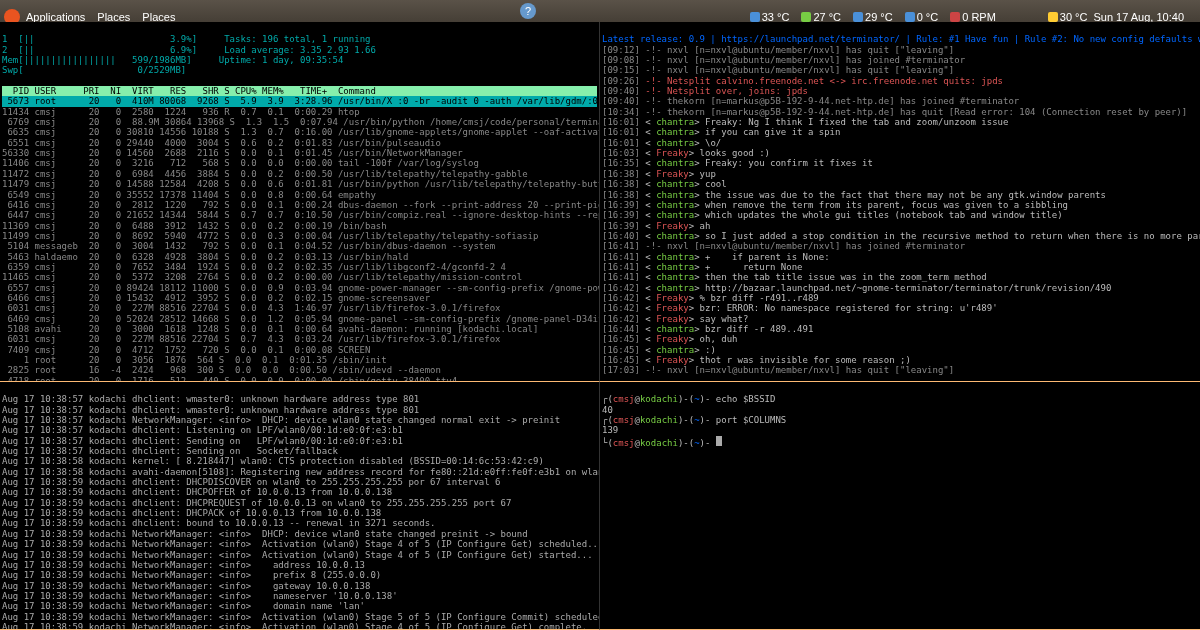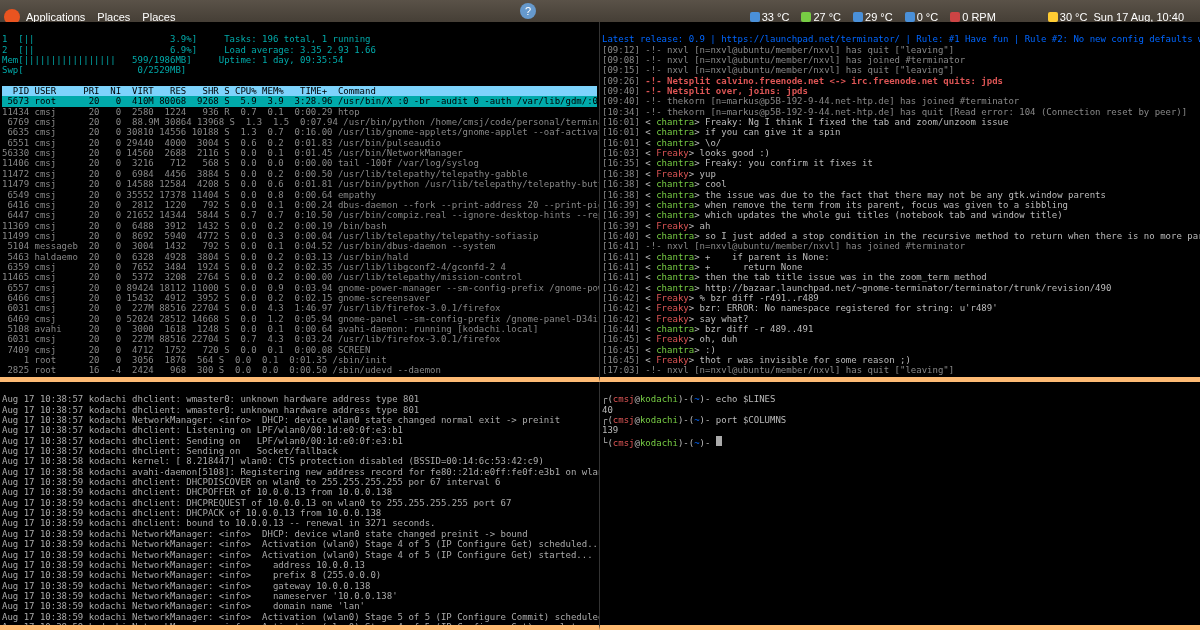--- a/index.html
+++ b/index.html
@@ -8,35 +8,35 @@
 .panel .logo{width:16px;height:16px;background:#e95420;border-radius:50%;margin-right:6px}
 .panel .menu{margin-right:12px;cursor:pointer}
 .panel .spacer{flex:1}
 .panel .temp{margin:3px 6px;display:flex;align-items:center}
 .panel .temp .ico{width:10px;height:10px;background:#4a90d9;border-radius:2px;margin-right:2px}
 .panel .temp .ico.g{background:#7c4}
 .panel .temp .ico.r{background:#c44}
 .titlebar{position:absolute;top:22px;left:160px;height:20px;background:linear-gradient(#6a6258,#4a443c);border-radius:4px 4px 0 0;padding:2px 6px;color:#fff;font-family:sans-serif;font-size:10px;display:flex;align-items:center}
 .titlebar .ico{width:12px;height:12px;background:#333;margin-right:4px}
 .term-area{position:absolute;top:22px;left:0;right:0;bottom:0;display:grid;grid-template-columns:600px 600px;grid-template-rows:360px 248px}
-.pane{background:#000;overflow:hidden;padding:2px;border-right:1px solid #333;border-bottom:5px solid #fdba74;white-space:pre}
+.pane{background:#000;overflow:hidden;padding:2px;border-right:1px solid #333;border-bottom:1px solid #fdba74;white-space:pre}
 .pane.tr{border-right:none}
 .pane.br{border-right:none}
 .htop .lbl{color:#0aa}
 .htop .task{color:#0aa}
-.htop .hdr{background:#7dd3fc;color:#000;display:block}
+.htop .hdr{background:#86efac;color:#000;display:block}
 .htop .sel{background:#0aa;color:#000;display:block}
 .row{color:#888;white-space:pre}
 
 .irc .time{color:#888}
 .irc .nick{color:#7c4}
 .irc .nick2{color:#d55}
 .irc .join{color:#888}
 .irc .top{color:#06f}
-.irc .netsplit{color:#d55;font-weight:bold}
+.irc .netsplit{color:#d55;font-weight:normal}
 
 .sys .l{color:#aaa;white-space:pre}
 
 .sh .prompt .u{color:#d55}
 .sh .prompt .h{color:#7c4}
 .sh .prompt .p{color:#06f}
 .sh .cursor{display:inline-block;width:6px;height:10px;background:#aaa}
 .helpico{position:absolute;left:520px;top:3px;width:16px;height:16px;border-radius:50%;background:#69c;color:#fff;text-align:center;font-size:11px;line-height:16px}
 </style>
 </head>
@@ -101,20 +101,20 @@
 
 
 
 </div>
 
 <div class="pane sys">
 <div id="syslog"><div class="l">Aug 17 10:38:57 kodachi dhclient: wmaster0: unknown hardware address type 801</div><div class="l">Aug 17 10:38:57 kodachi dhclient: wmaster0: unknown hardware address type 801</div><div class="l">Aug 17 10:38:57 kodachi NetworkManager: &lt;info&gt;  DHCP: device wlan0 state changed normal exit -&gt; preinit</div><div class="l">Aug 17 10:38:57 kodachi dhclient: Listening on LPF/wlan0/00:1d:e0:0f:e3:b1</div><div class="l">Aug 17 10:38:57 kodachi dhclient: Sending on   LPF/wlan0/00:1d:e0:0f:e3:b1</div><div class="l">Aug 17 10:38:57 kodachi dhclient: Sending on   Socket/fallback</div><div class="l">Aug 17 10:38:58 kodachi kernel: [ 8.218447] wlan0: CTS protection disabled (BSSID=00:14:6c:53:42:c9)</div><div class="l">Aug 17 10:38:58 kodachi avahi-daemon[5108]: Registering new address record for fe80::21d:e0ff:fe0f:e3b1 on wlan0.*.</div><div class="l">Aug 17 10:38:59 kodachi dhclient: DHCPDISCOVER on wlan0 to 255.255.255.255 por 67 interval 6</div><div class="l">Aug 17 10:38:59 kodachi dhclient: DHCPOFFER of 10.0.0.13 from 10.0.0.138</div><div class="l">Aug 17 10:38:59 kodachi dhclient: DHCPREQUEST of 10.0.0.13 on wlan0 to 255.255.255.255 port 67</div><div class="l">Aug 17 10:38:59 kodachi dhclient: DHCPACK of 10.0.0.13 from 10.0.0.138</div><div class="l">Aug 17 10:38:59 kodachi dhclient: bound to 10.0.0.13 -- renewal in 3271 seconds.</div><div class="l">Aug 17 10:38:59 kodachi NetworkManager: &lt;info&gt;  DHCP: device wlan0 state changed preinit -&gt; bound</div><div class="l">Aug 17 10:38:59 kodachi NetworkManager: &lt;info&gt;  Activation (wlan0) Stage 4 of 5 (IP Configure Get) scheduled...</div><div class="l">Aug 17 10:38:59 kodachi NetworkManager: &lt;info&gt;  Activation (wlan0) Stage 4 of 5 (IP Configure Get) started...</div><div class="l">Aug 17 10:38:59 kodachi NetworkManager: &lt;info&gt;    address 10.0.0.13</div><div class="l">Aug 17 10:38:59 kodachi NetworkManager: &lt;info&gt;    prefix 8 (255.0.0.0)</div><div class="l">Aug 17 10:38:59 kodachi NetworkManager: &lt;info&gt;    gateway 10.0.0.138</div><div class="l">Aug 17 10:38:59 kodachi NetworkManager: &lt;info&gt;    nameserver '10.0.0.138'</div><div class="l">Aug 17 10:38:59 kodachi NetworkManager: &lt;info&gt;    domain name 'lan'</div><div class="l">Aug 17 10:38:59 kodachi NetworkManager: &lt;info&gt;  Activation (wlan0) Stage 5 of 5 (IP Configure Commit) scheduled...</div><div class="l">Aug 17 10:38:59 kodachi NetworkManager: &lt;info&gt;  Activation (wlan0) Stage 4 of 5 (IP Configure Get) complete.</div></div>
 </div>
 
 <div class="pane br sh">
-<span class="prompt">┌(<span class="u">cmsj</span>@<span class="h">kodachi</span>)-(<span class="p">~</span>)- <span>echo $LINES</span></span>
+<span class="prompt">┌(<span class="u">cmsj</span>@<span class="h">kodachi</span>)-(<span class="p">~</span>)- <span>echo $BSSID</span></span>
 <span>40</span>
 <span class="prompt">┌(<span class="u">cmsj</span>@<span class="h">kodachi</span>)-(<span class="p">~</span>)- <span>port $COLUMNS</span></span>
 <span>139</span>
 <span class="prompt">└(<span class="u">cmsj</span>@<span class="h">kodachi</span>)-(<span class="p">~</span>)- <span class="cursor"></span></span>
 </div>
 
 </div>
 
 </body></html>

